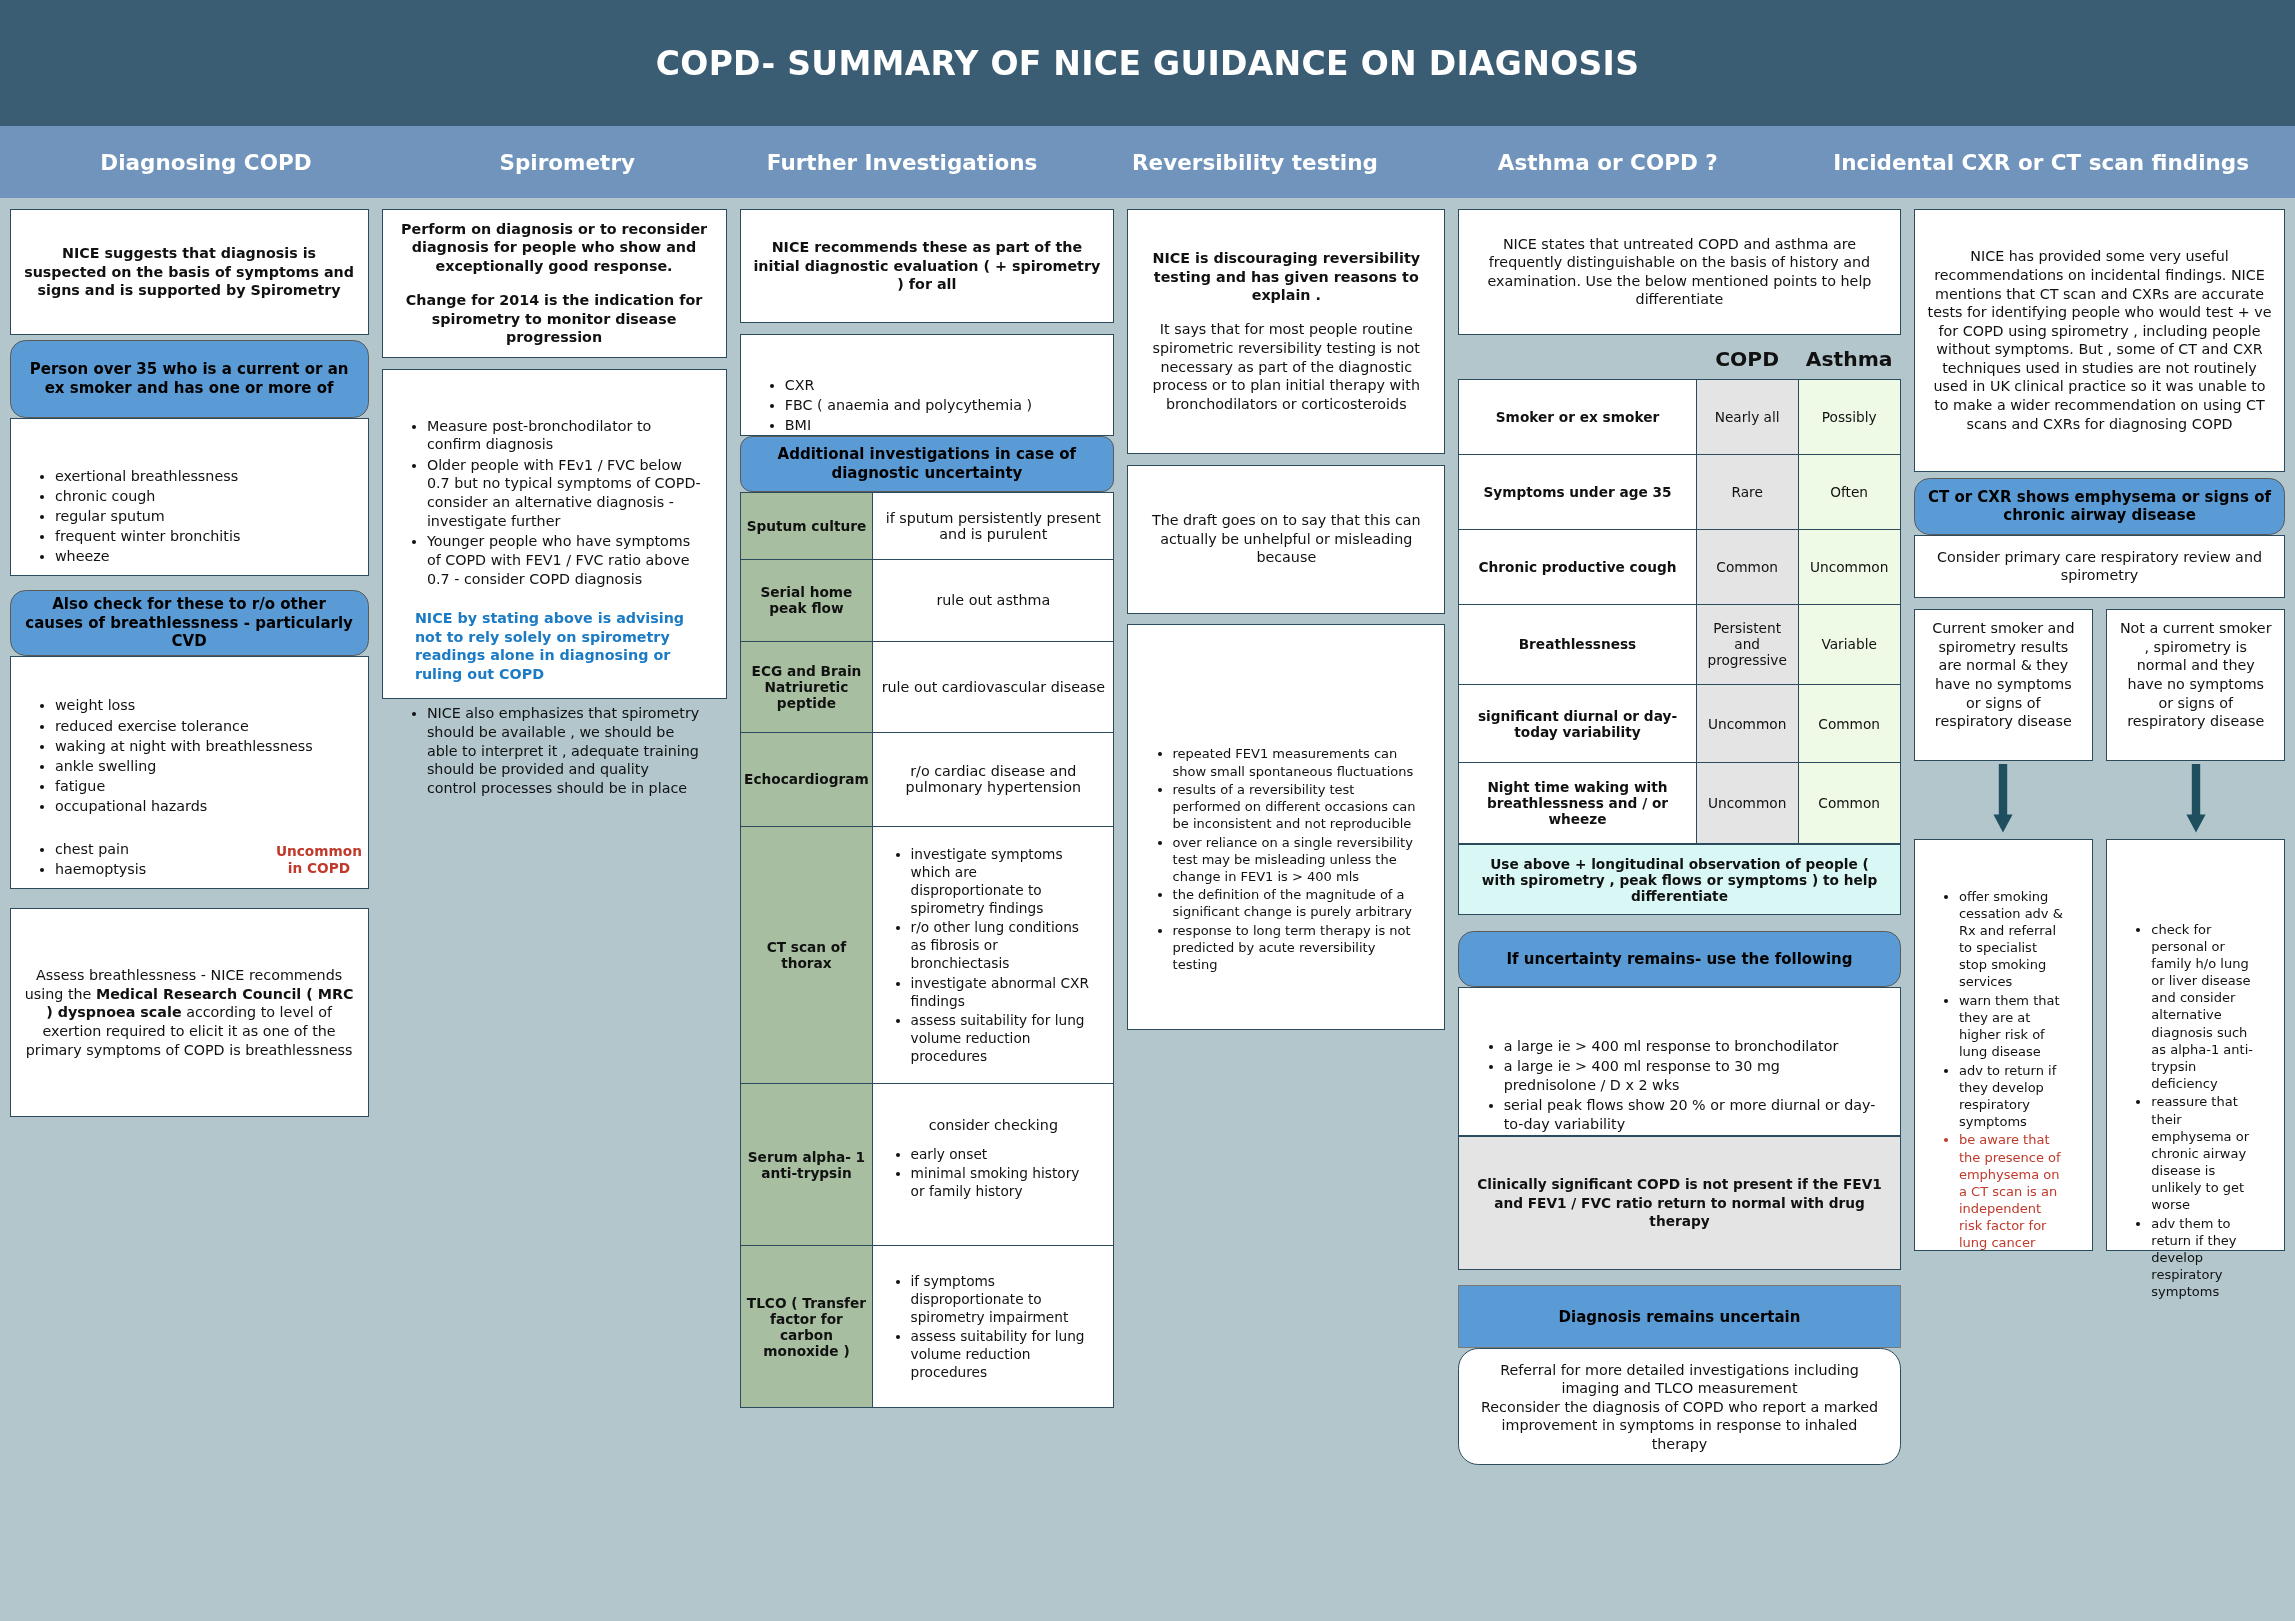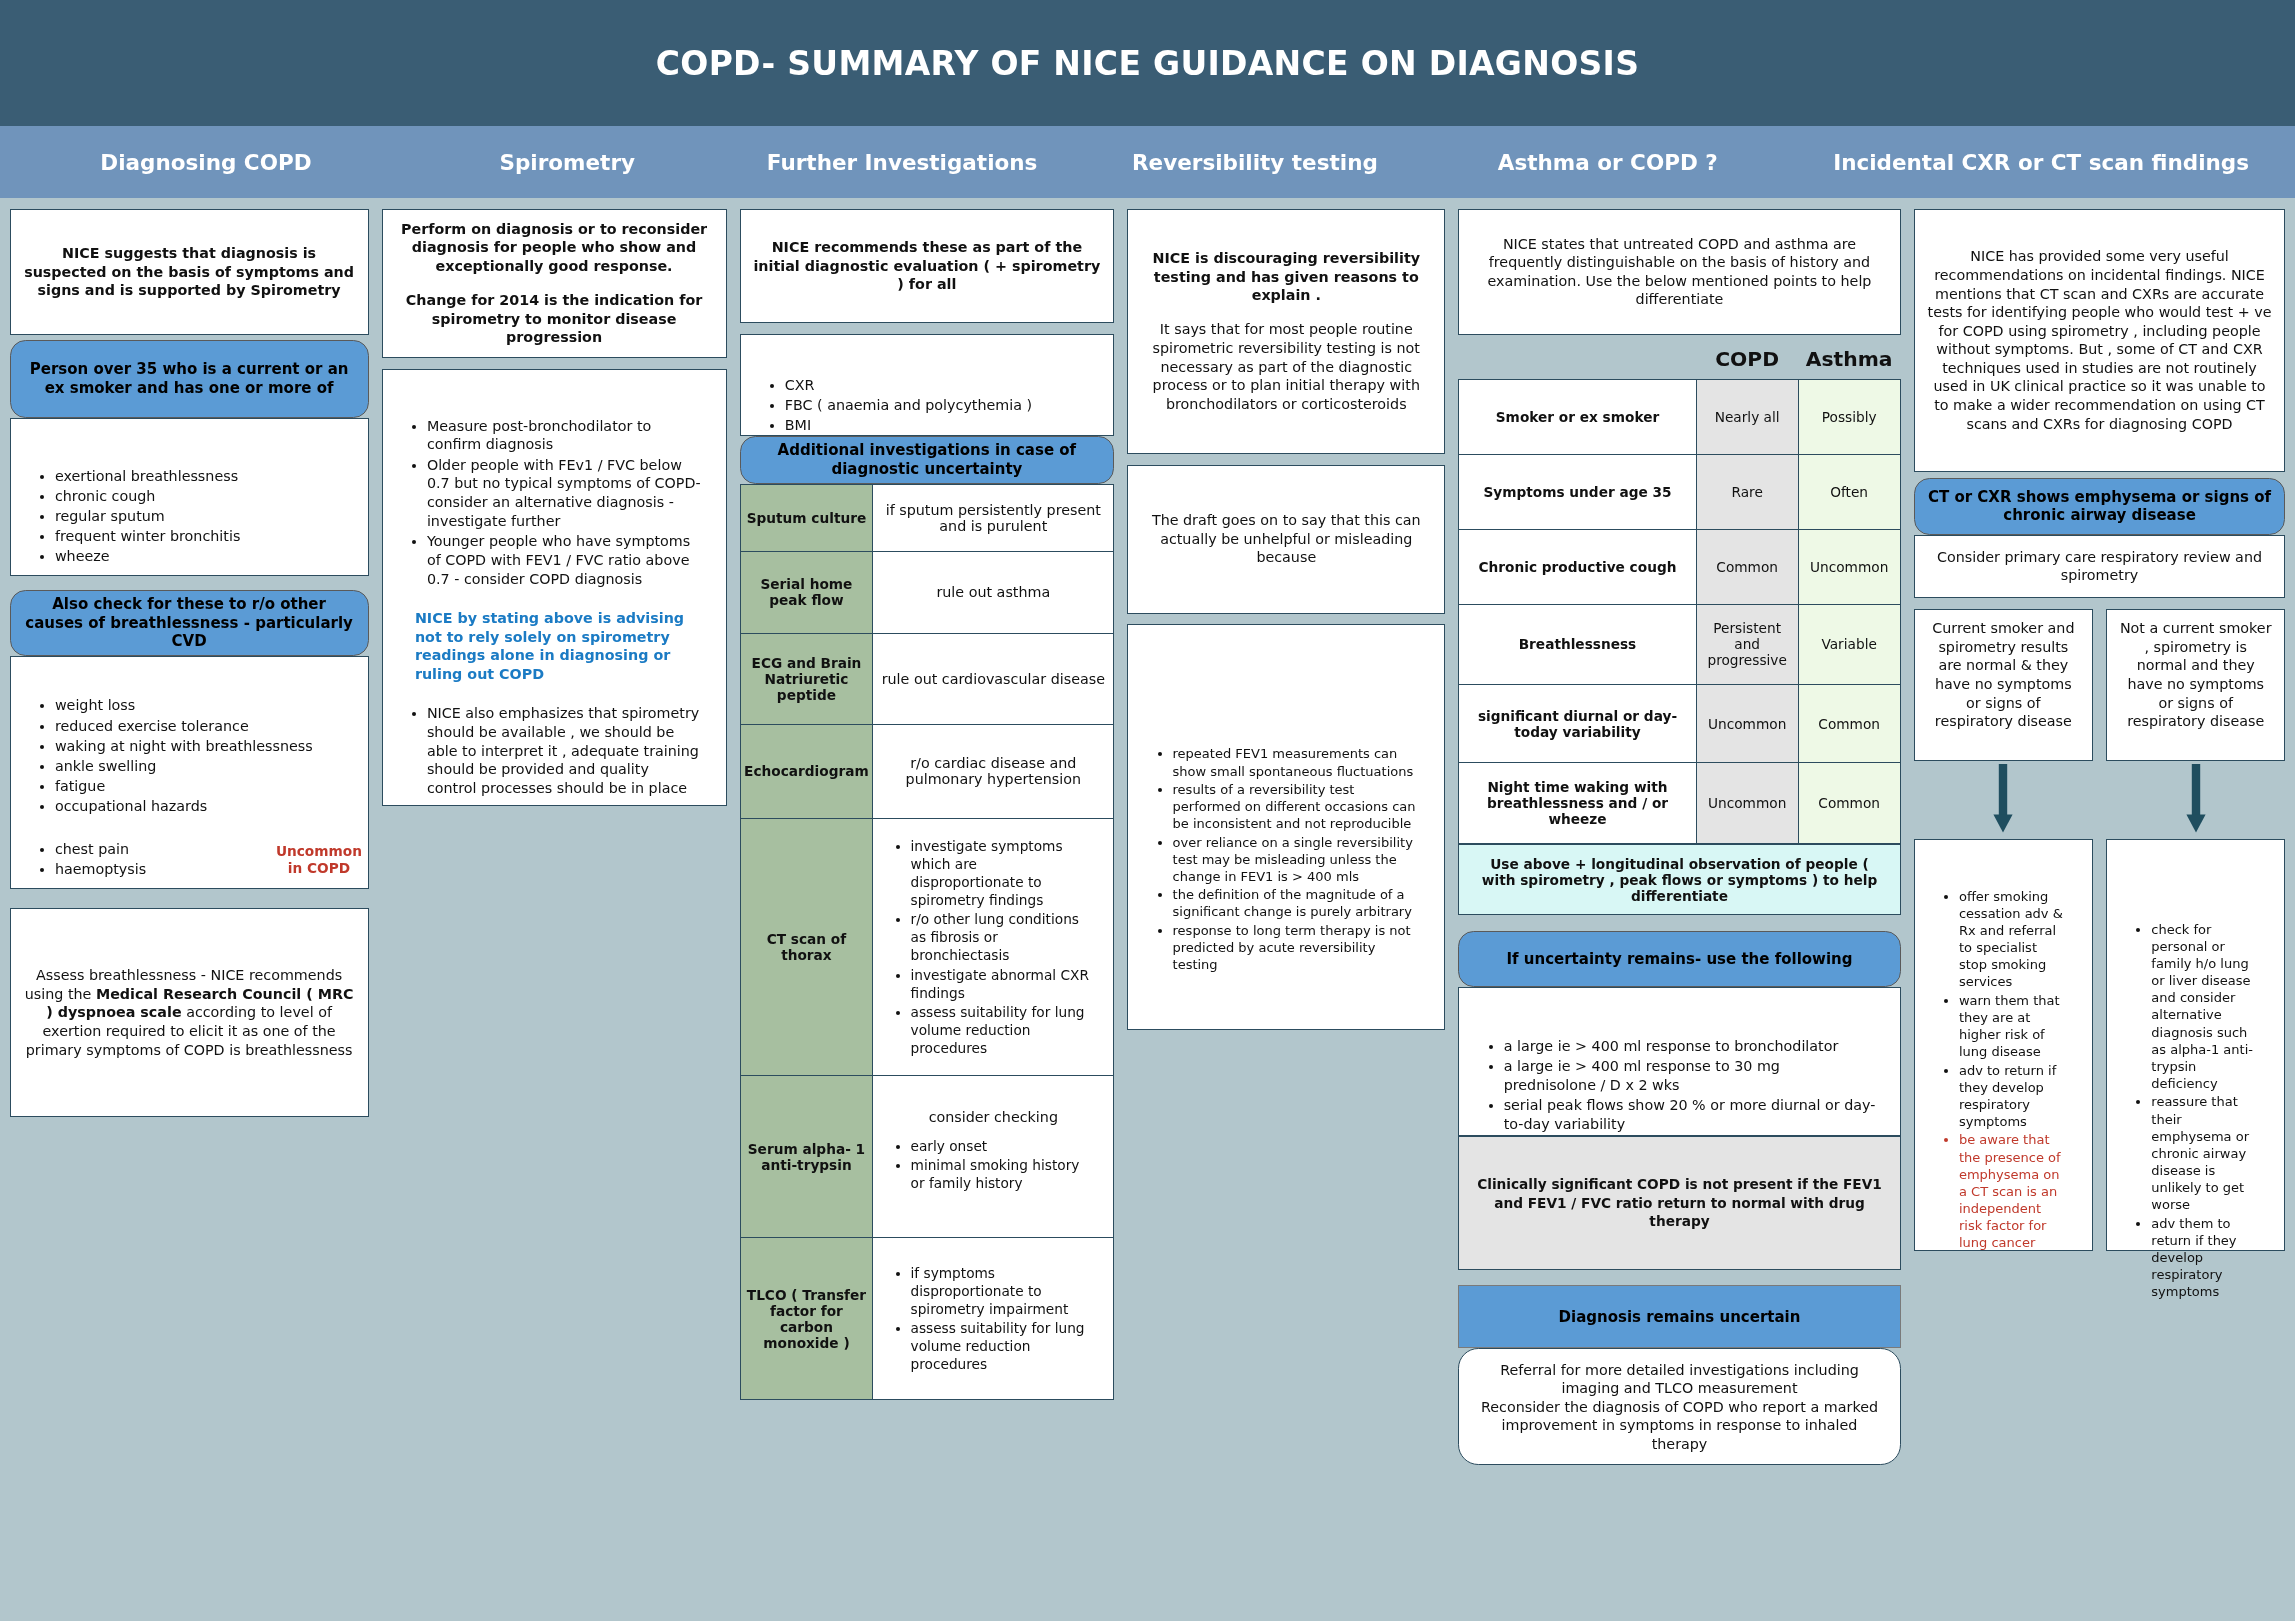--- a/index.html
+++ b/index.html
@@ -170,21 +170,21 @@
     </div>
   </div>
 
   <div class="col c2">
     <div class="card" style="height:149px;display:flex;flex-direction:column;justify-content:center;">
       <p class="p-bold ctr">Perform on diagnosis  or to reconsider diagnosis for people who show and exceptionally good response.</p>
       <div class="spacer"></div>
       <p class="p-bold ctr">Change for 2014 is the indication for spirometry to monitor disease progression</p>
     </div>
 
-    <div class="card" style="height:437px;padding-top:35px;">
+    <div class="card" style="height:330px;padding-top:35px;">
       <ul>
         <li>Measure post-bronchodilator to confirm diagnosis</li>
         <li>Older people with FEv1 / FVC below 0.7 but no typical symptoms of COPD- consider an alternative diagnosis - investigate further</li>
         <li>Younger people who have symptoms of COPD with FEV1 / FVC ratio above 0.7 - consider COPD diagnosis</li>
       </ul>
       <div class="spacer-sm"></div>
       <p class="p blue-txt" style="padding-left:20.3px;">NICE by stating above is advising not to rely solely on spirometry readings alone in diagnosing or ruling out COPD</p>
       <div class="spacer-sm"></div>
       <ul>
         <li>NICE also emphasizes that spirometry should be available , we should be able to interpret it , adequate training should be provided and quality control processes should be in place</li>
@@ -198,21 +198,21 @@
     </div>
 
     <div class="card nogap" style="height:102px;padding-top:29px;">
       <ul>
         <li>CXR</li>
         <li>FBC ( anaemia and polycythemia )</li>
         <li>BMI</li>
       </ul>
     </div>
 
-    <div class="pill" style="height:48px;">
+    <div class="pill" style="height:56px;border-radius:12px;">
       <span>Additional investigations  in case of diagnostic uncertainty</span>
     </div>
 
     <table>
       <tbody>
           <tr>
         <td class="lbl">Sputum culture</td>
         <td class="val" style="height:54px;">if sputum persistently present and is purulent</td>
       </tr>
       <tr>

